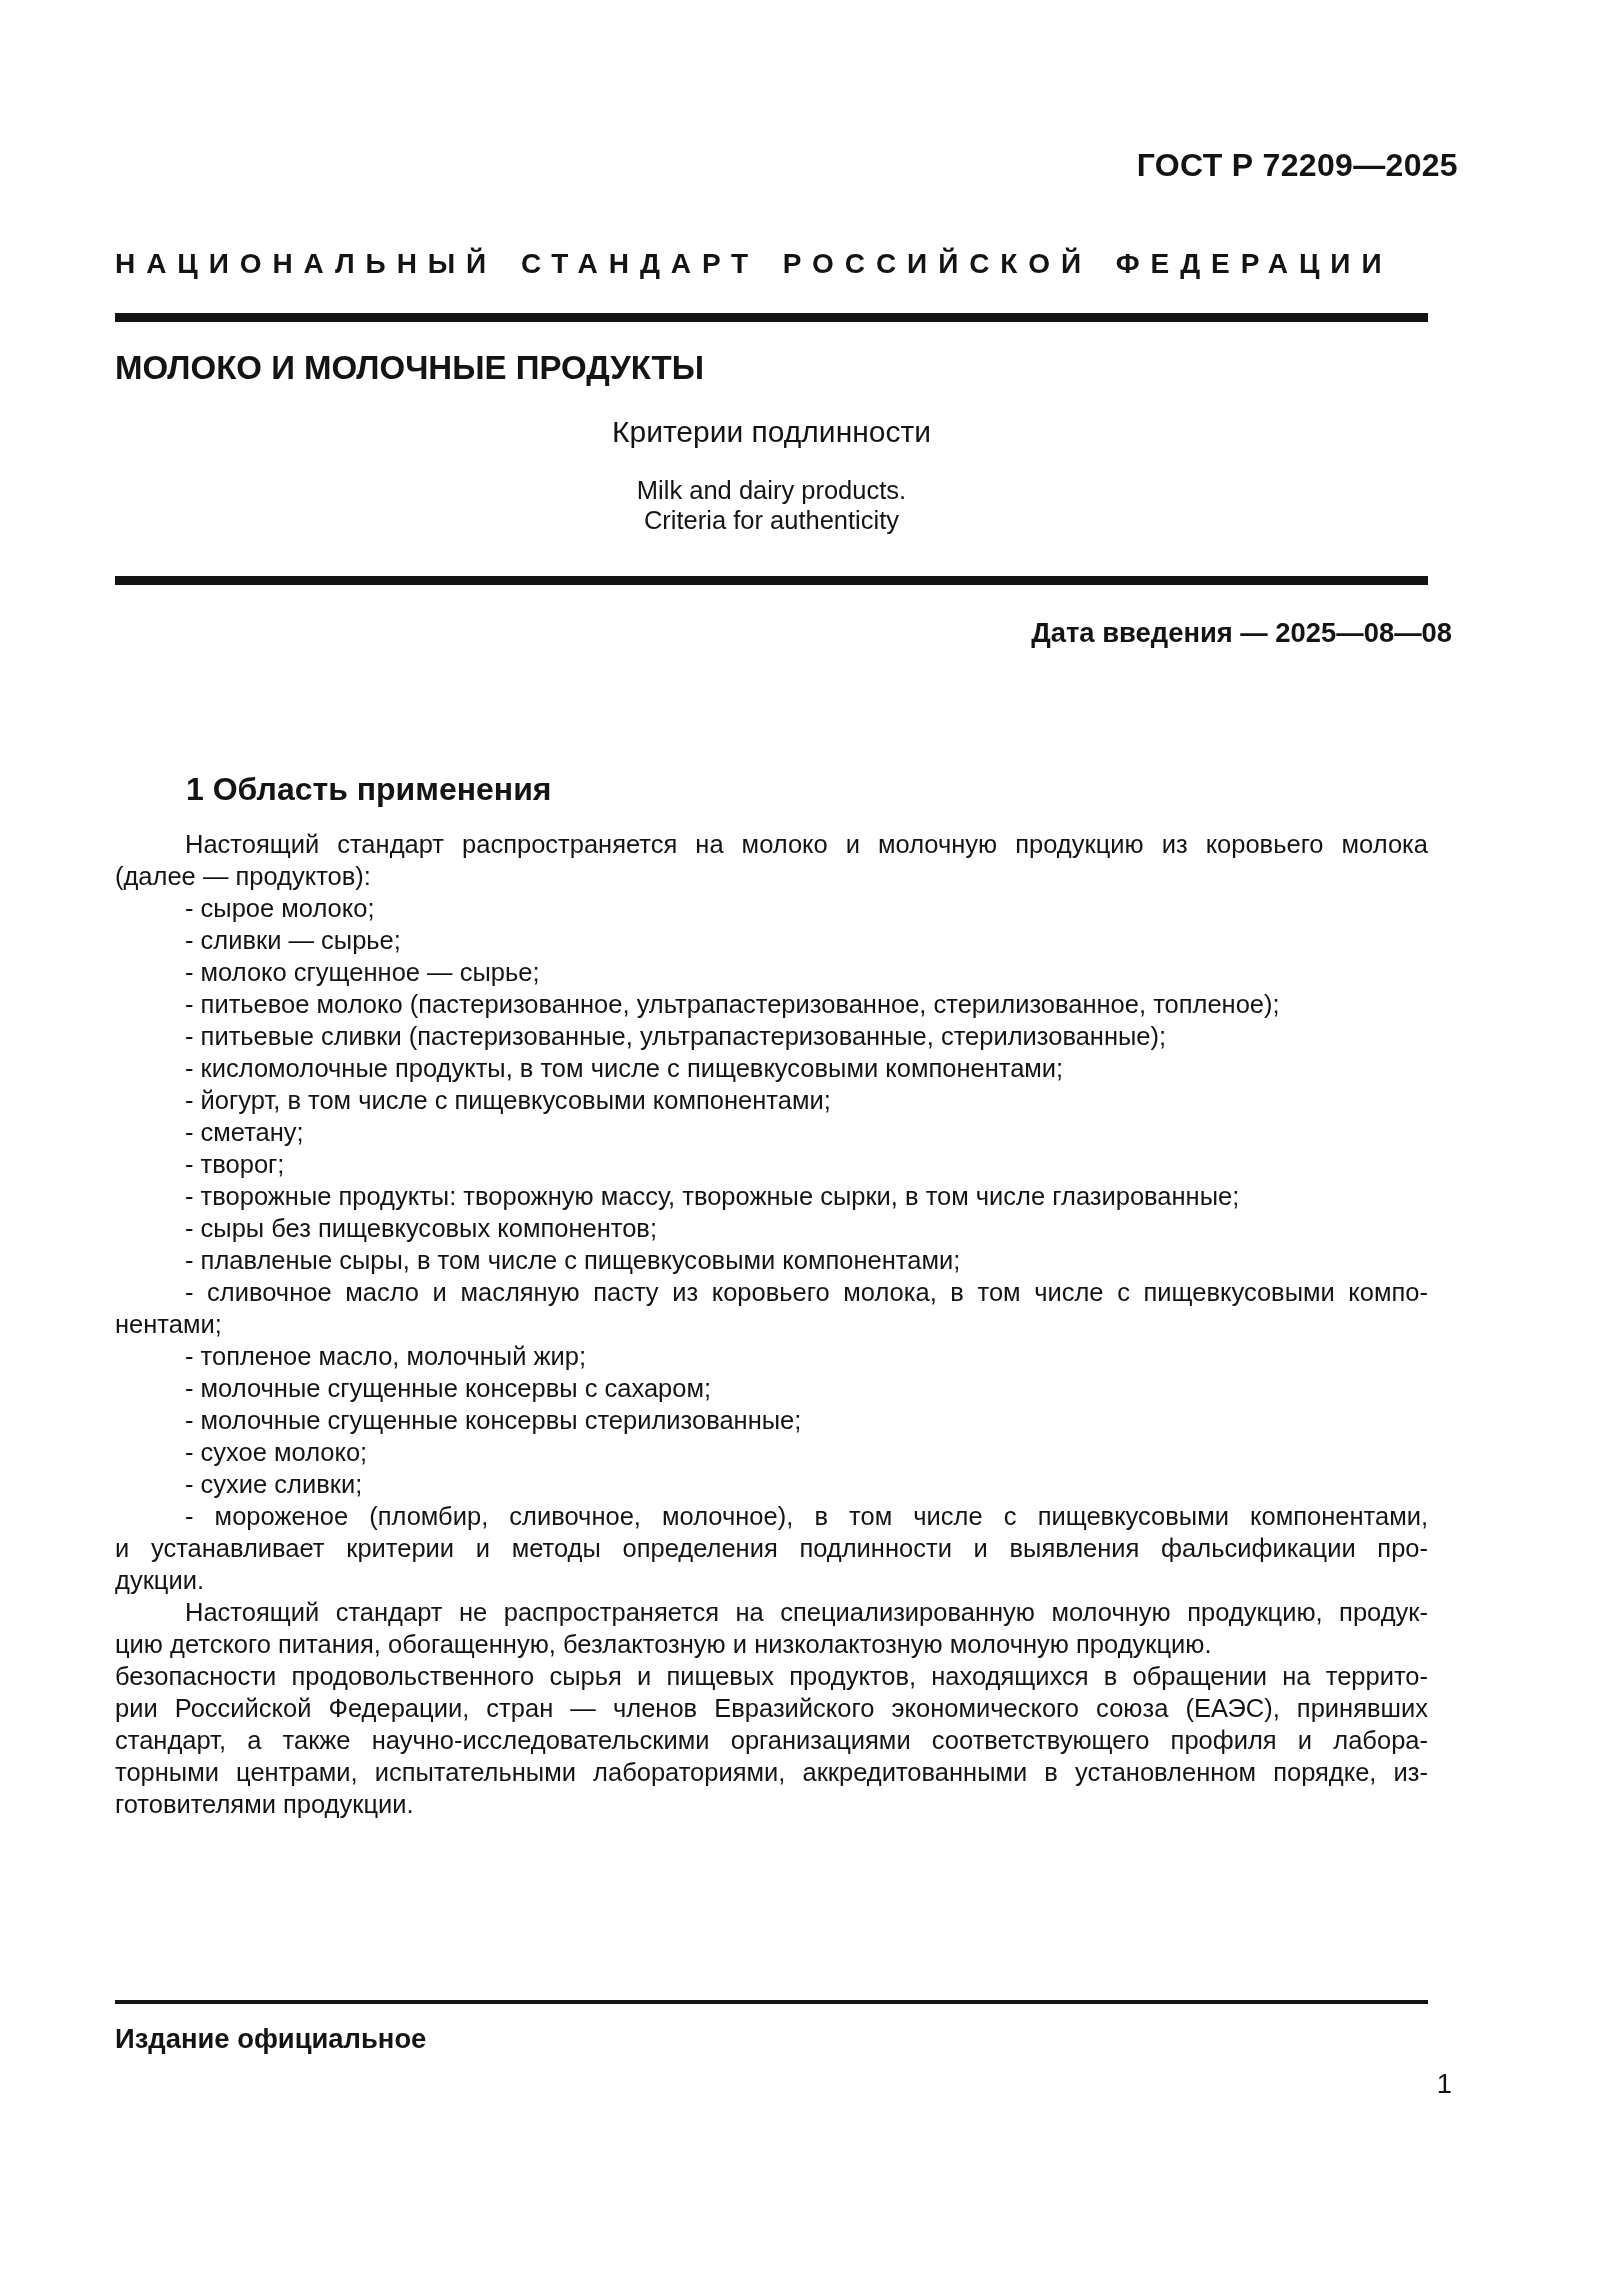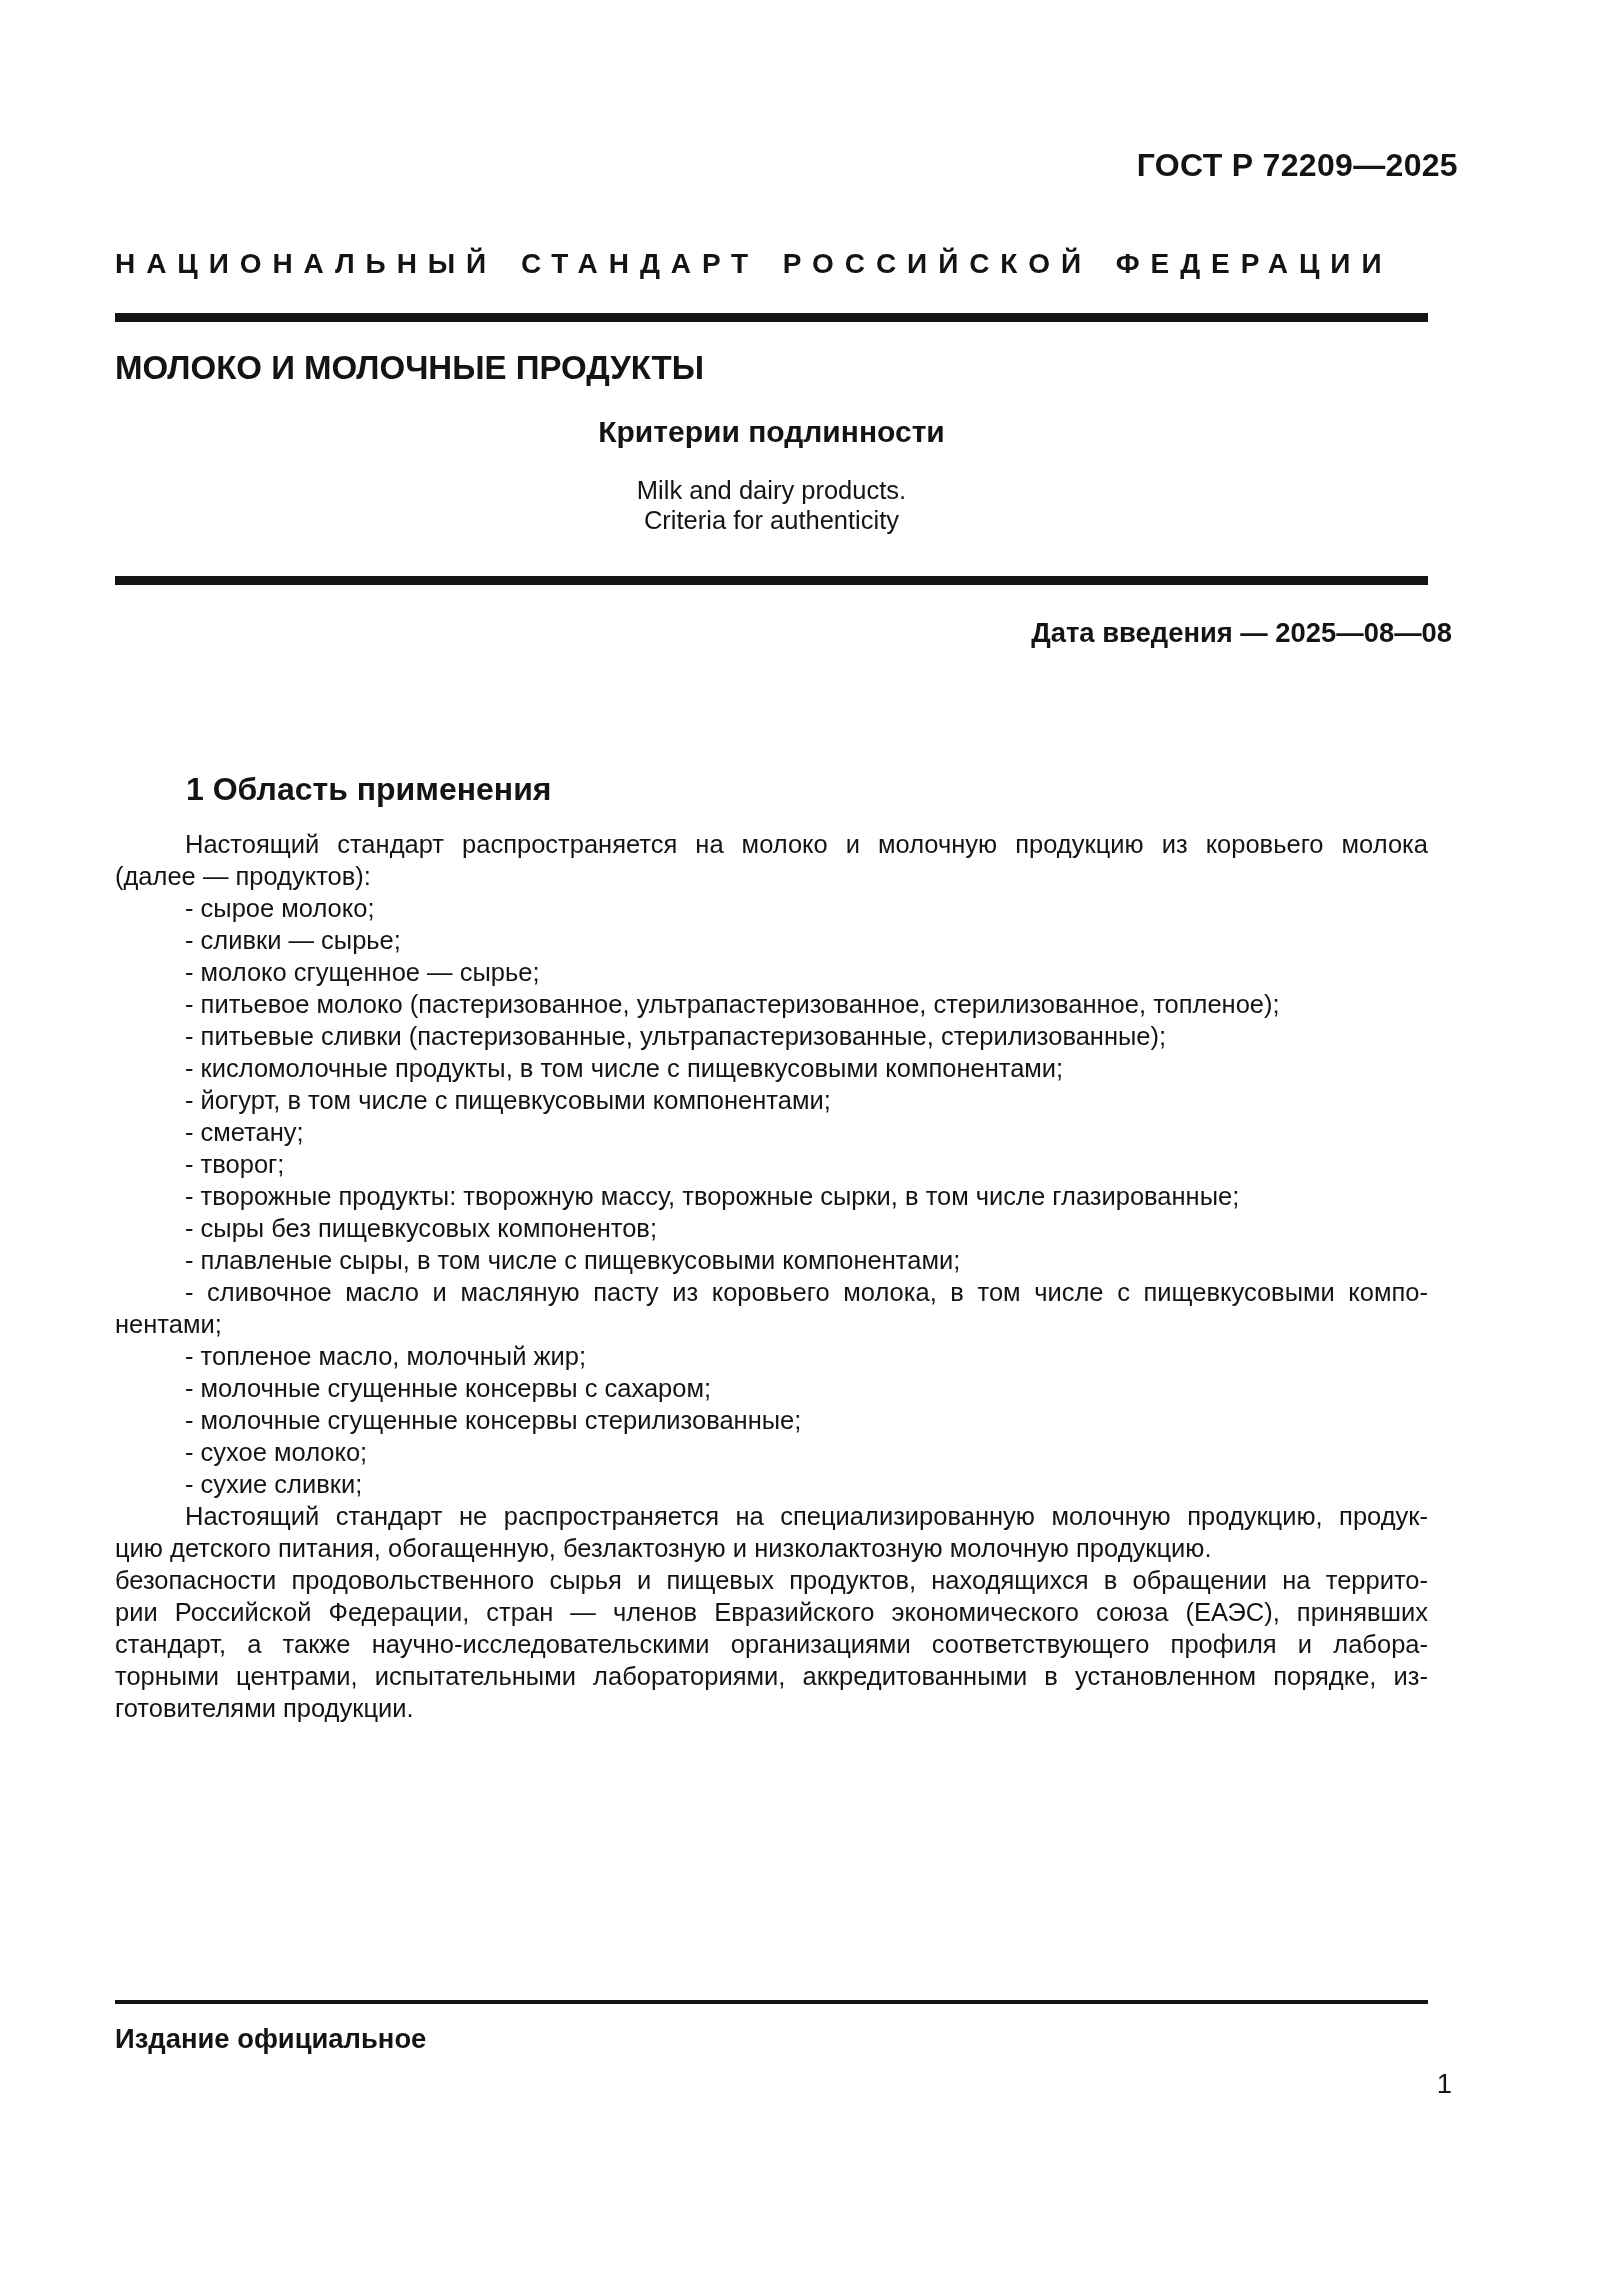--- a/index.html
+++ b/index.html
@@ -58,21 +58,21 @@
     font-size: 33px;
     font-weight: bold;
   }
   .subtitle-ru {
     position: absolute;
     top: 415px;
     left: 115px;
     width: 1313px;
     text-align: center;
     font-size: 30px;
-    font-weight: bold;
+    font-weight: normal;
   }
   .title-en {
     position: absolute;
     top: 475px;
     left: 115px;
     width: 1313px;
     text-align: center;
     font-size: 25.5px;
     line-height: 30px;
   }
@@ -205,20 +205,25 @@
         <div class="line first last">- молочные сгущенные консервы с сахаром;</div>
       </div>
       <div class="block">
         <div class="line first last">- молочные сгущенные консервы стерилизованные;</div>
       </div>
       <div class="block">
         <div class="line first last">- сухое молоко;</div>
       </div>
       <div class="block">
         <div class="line first last">- сухие сливки;</div>
+      </div>
+      <div class="block">
+        <div class="line first">- мороженое (пломбир, сливочное, молочное), в том числе с пищевкусовыми компонентами,</div>
+        <div class="line">и устанавливает критерии и методы определения подлинности и выявления фальсификации про-</div>
+        <div class="line last">дукции.</div>
       </div>
       <div class="block">
         <div class="line first">Настоящий стандарт не распространяется на специализированную молочную продукцию, продук-</div>
         <div class="line last">цию детского питания, обогащенную, безлактозную и низколактозную молочную продукцию.</div>
       </div>
       <div class="block">
         <div class="line">безопасности продовольственного сырья и пищевых продуктов, находящихся в обращении на террито-</div>
         <div class="line">рии Российской Федерации, стран — членов Евразийского экономического союза (ЕАЭС), принявших</div>
         <div class="line">стандарт, а также научно-исследовательскими организациями соответствующего профиля и лабора-</div>
         <div class="line">торными центрами, испытательными лабораториями, аккредитованными в установленном порядке, из-</div>

